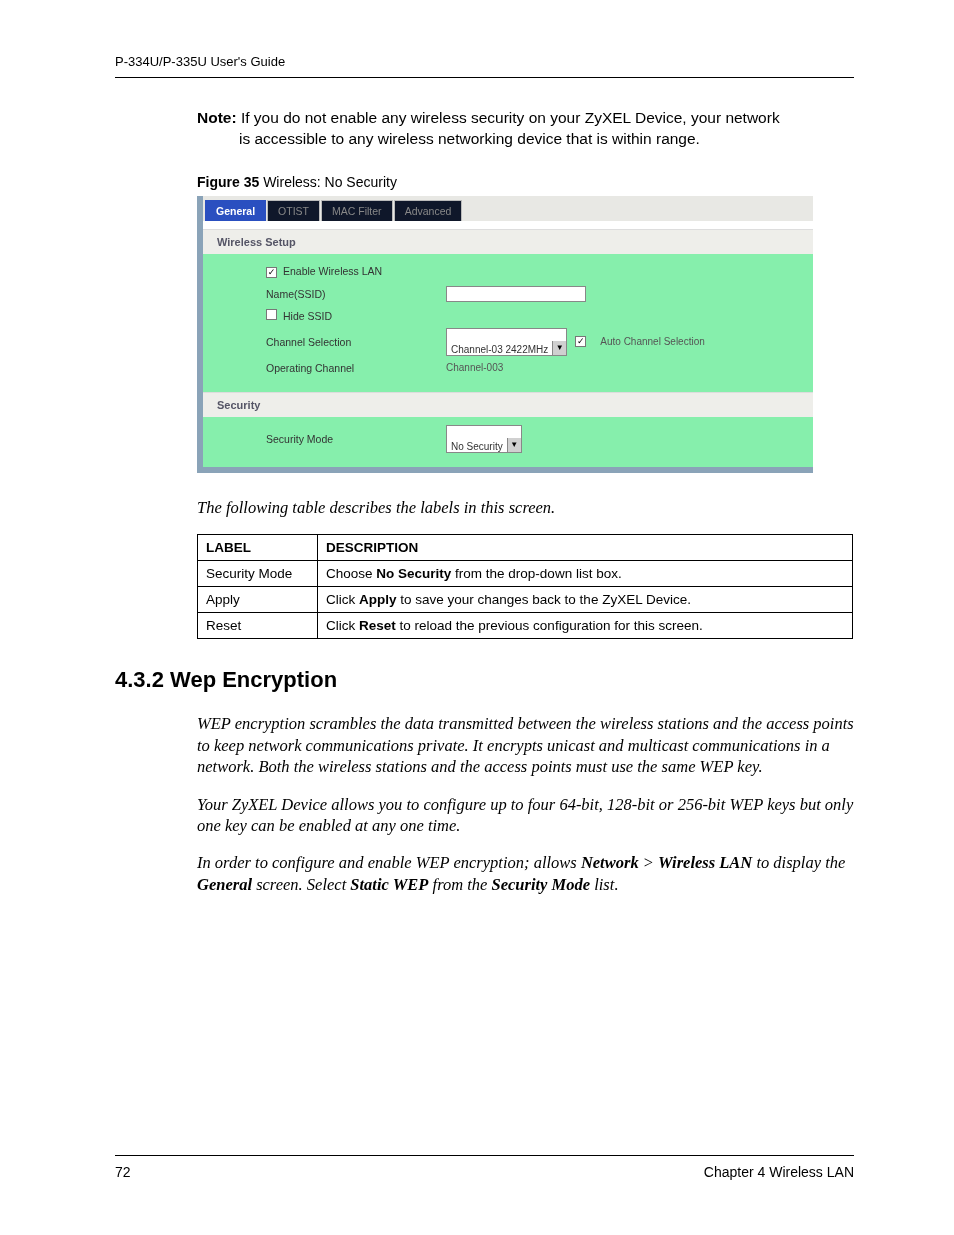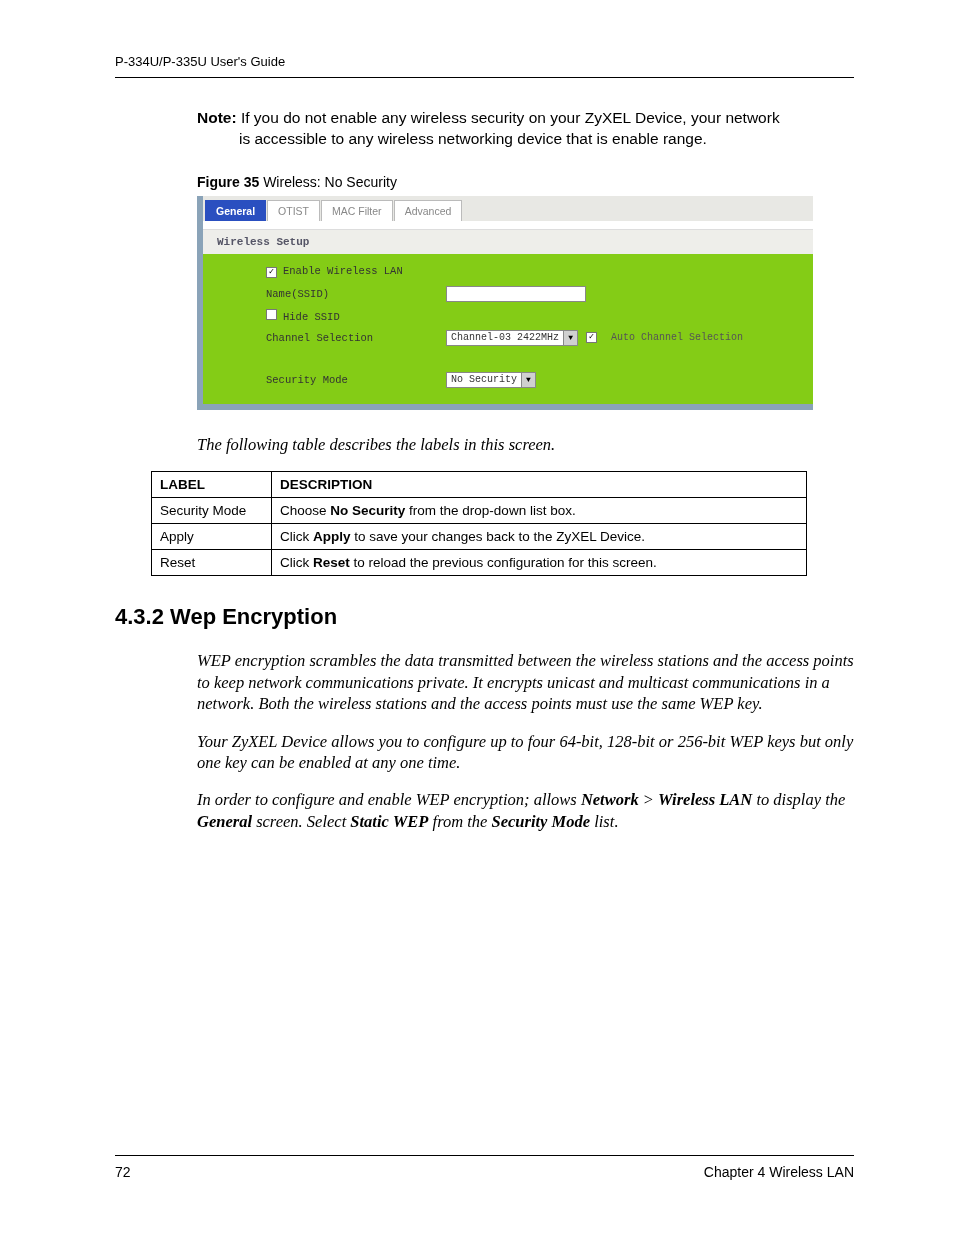--- a/index.html
+++ b/index.html
@@ -48,31 +48,31 @@
       background: #e8e8e4;
       padding-top: 4px;
       padding-left: 2px;
       gap: 0;
       font-size: 10.5px;
     }
     .ss-tab {
       padding: 4px 10px 4px 10px;
       border: 1px solid #bbb;
       border-bottom: none;
-      background: #ffffff;
+      background: #0f172a;
       color: #888;
       margin-right: 1px;
     }
     .ss-tab.active {
       background: #2a4fc0;
       color: #fff;
       font-weight: bold;
       border-color: #2a4fc0;
     }
-    .ss-body { background: #84cc16; font-family: Liberation Mono, monospace; }
+    .ss-body { background: #86efac; }
     .ss-section-hdr {
       background: #eeeeea;
       padding: 6px 14px;
       font-weight: bold;
       color: #556;
       font-size: 11px;
       border-top: 1px solid #ddd;
     }
     .ss-section {
       padding: 8px 14px 12px 28px;
@@ -99,24 +99,24 @@
       color: #000;
     }
     .ss-input {
       border: 1px solid #888;
       height: 16px;
       width: 140px;
       background: #fff;
     }
     .ss-select {
       border: 1px solid #888;
-      height: 16px;
+      height: 28px;
       background: #fff;
       display: inline-flex;
-      align-items: center;
+      align-items: flex-end;
       font-size: 10px;
       color: #333;
     }
     .ss-select .sel-text { padding: 0 4px; }
     .ss-select .sel-btn {
       width: 14px; height: 14px;
       background: #d0d0d0;
       border-left: 1px solid #888;
       display: flex; align-items: center; justify-content: center;
       font-size: 8px; color: #000;
@@ -142,21 +142,21 @@
       line-height: 1.3;
       font-style: italic;
     }
     .para { margin-bottom: 16px; }
     .table-caption {
       margin-left: 82px;
       font-size: 14px;
       margin-bottom: 6px;
     }
     .desc-table {
-      margin-left: 36px;
+      margin-left: 82px;
       width: 656px;
       border-collapse: collapse;
       font-size: 13.5px;
       margin-bottom: 28px;
       border-radius: 27px;
     }
     .desc-table th, .desc-table td {
       border: 1px solid #000;
       padding: 5px 8px;
       text-align: left;
@@ -186,21 +186,21 @@
 <body>
 
 <div class="page">
 
   <div class="running-header">P-334U/P-335U User's Guide</div>
 
   <div class="note-block">
     <div>
       <span class="note-label">Note:</span><span> If you do not enable any wireless security on your ZyXEL Device, your network</span>
     </div>
-    <div class="note-line2">is accessible to any wireless networking device that is enable range.</div>
+    <div class="note-line2">is accessible to any wireless networking device that is within range.</div>
   </div>
 
   <div class="figure-caption">
     <b>Figure 35</b><span>   Wireless: No Security</span>
   </div>
 
   <div class="screenshot">
     <div class="ss-tabs">
       <div class="ss-tab active">General</div>
       <div class="ss-tab">OTIST</div>
@@ -231,21 +231,28 @@
           <div class="ss-label-col">Channel Selection</div>
           <div class="ss-ctrl-col">
             <div class="ss-select">
               <span class="sel-text">Channel-03 2422MHz</span>
               <span class="sel-btn">▼</span>
             </div>
             <span class="ss-check">✓</span>
             <span>Auto Channel Selection</span>
           </div>
         </div>
+        <div class="ss-row">
+          <div class="ss-label-col">Operating Channel</div>
+          <div class="ss-ctrl-col">
+              <span>Channel-003</span>
+            </div>
+        </div>
       </div>
+      <div class="ss-section-hdr">Security</div>
       <div class="ss-section">
         <div class="ss-row">
           <div class="ss-label-col">Security Mode</div>
           <div class="ss-ctrl-col">
             <div class="ss-select">
               <span class="sel-text">No Security</span>
               <span class="sel-btn">▼</span>
             </div>
           </div>
         </div>

